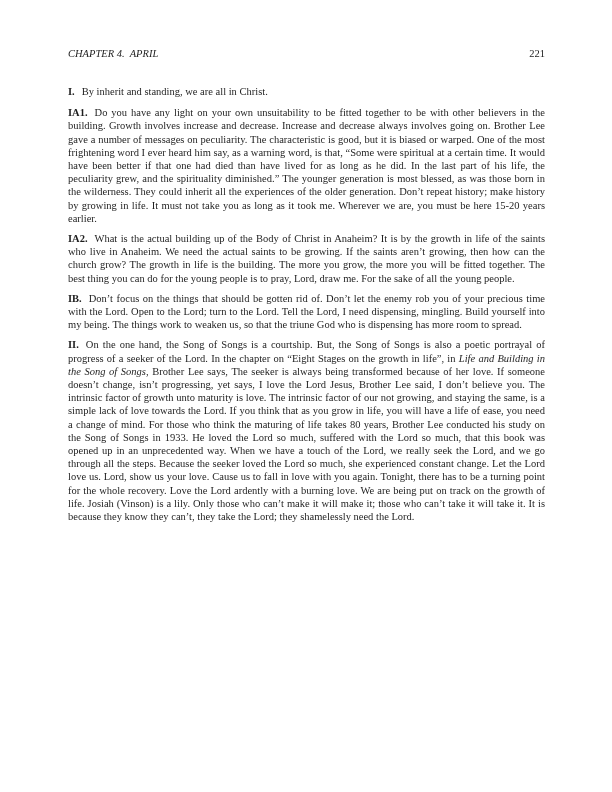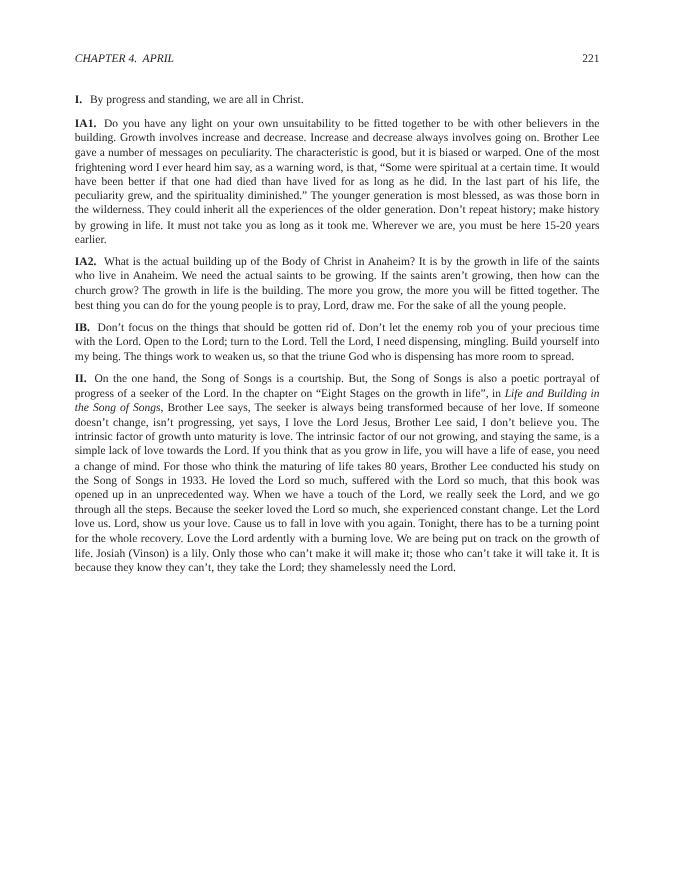--- a/index.html
+++ b/index.html
@@ -60,21 +60,21 @@
 
 <div class="page">
   <div class="content">
 
     <div class="running-header">
       <span class="chapter-title">CHAPTER 4.  APRIL</span>
       <span class="page-number">221</span>
     </div>
 
     <p class="para para-first">
-      <span class="plabel">I.</span><span>By progress and standing, we are all in Christ.</span>
+      <span class="plabel">I.</span><span>By inherit and standing, we are all in Christ.</span>
     </p>
 
     <p class="para">
       <span class="plabel">IA1.</span><span>Do you have any light on your own unsuitability to be fitted together to be with other believers in the building. Growth involves increase and decrease. Increase and decrease always involves going on. Brother Lee gave a number of messages on peculiarity. The characteristic is good, but it is biased or warped. One of the most frightening word I ever heard him say, as a warning word, is that, “Some were spiritual at a certain time. It would have been better if that one had died than have lived for as long as he did. In the last part of his life, the peculiarity grew, and the spirituality diminished.” The younger generation is most blessed, as was those born in the wilderness. They could inherit all the experiences of the older generation. Don’t repeat history; make history by growing in life. It must not take you as long as it took me. Wherever we are, you must be here 15-20 years earlier.</span>
     </p>
 
     <p class="para">
       <span class="plabel">IA2.</span><span>What is the actual building up of the Body of Christ in Anaheim? It is by the growth in life of the saints who live in Anaheim. We need the actual saints to be growing. If the saints aren’t growing, then how can the church grow? The growth in life is the building. The more you grow, the more you will be fitted together. The best thing you can do for the young people is to pray, Lord, draw me. For the sake of all the young people.</span>
     </p>
 

